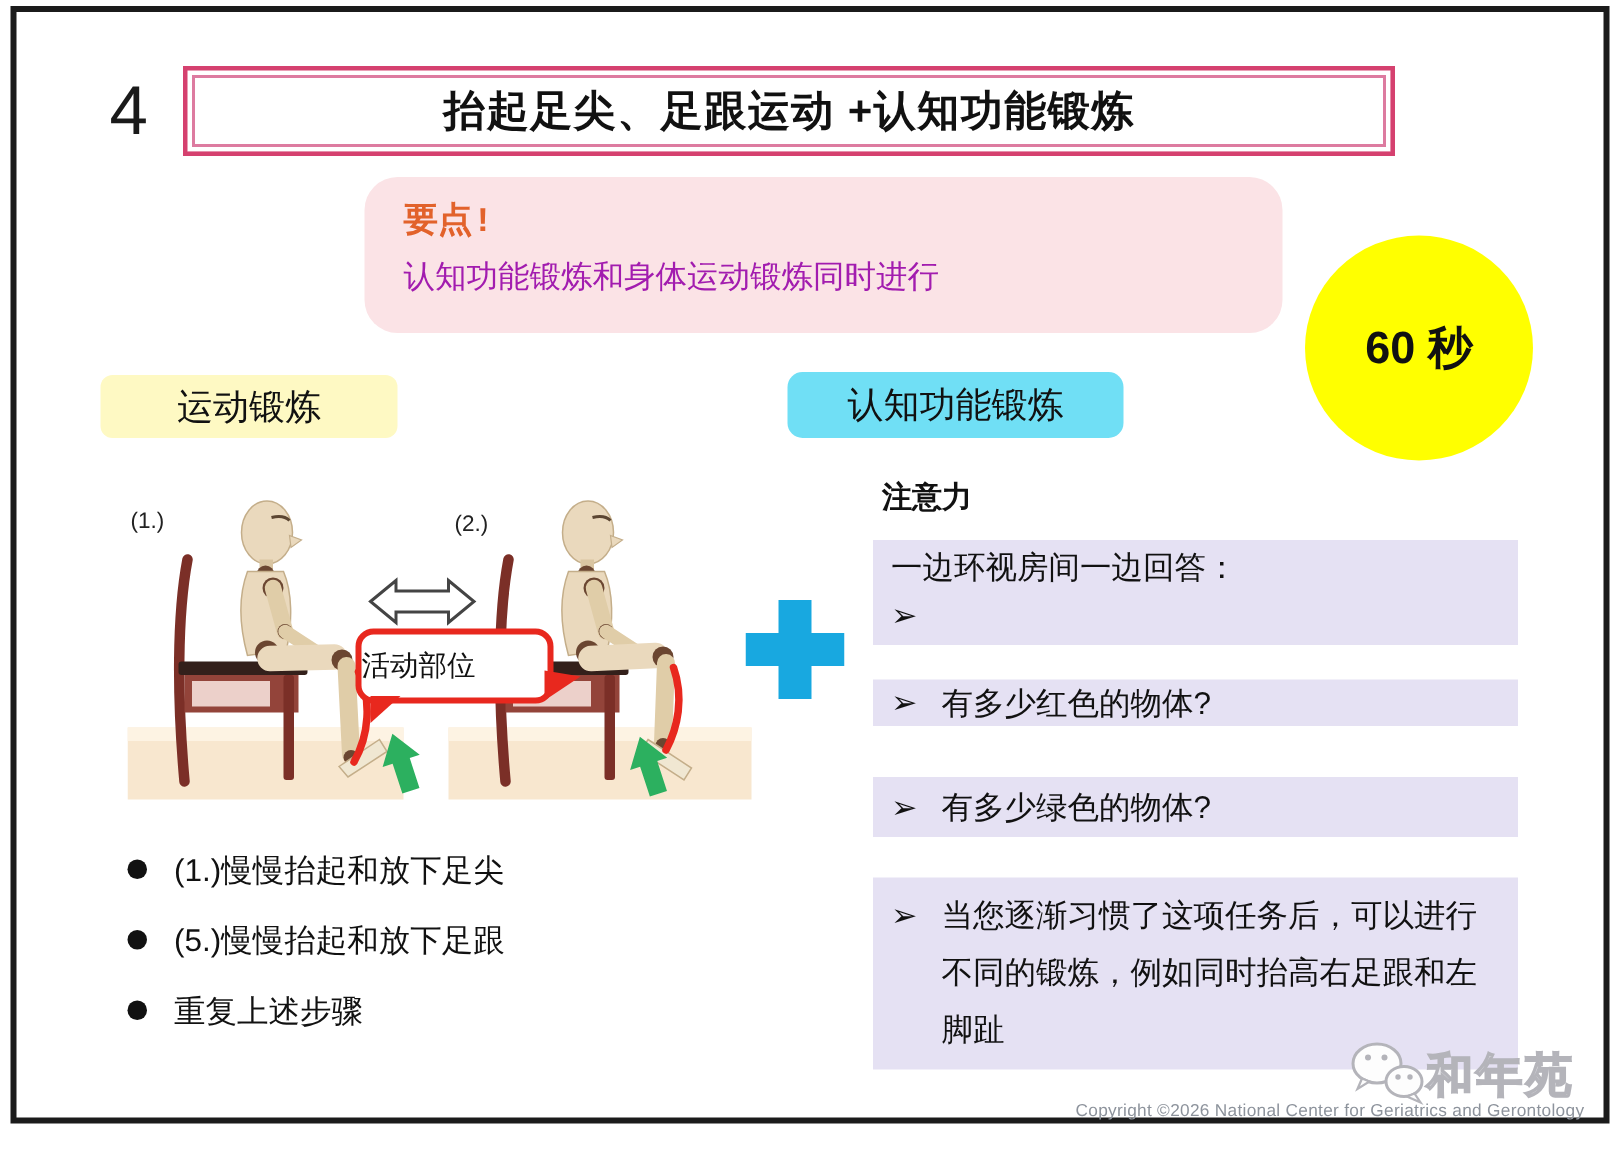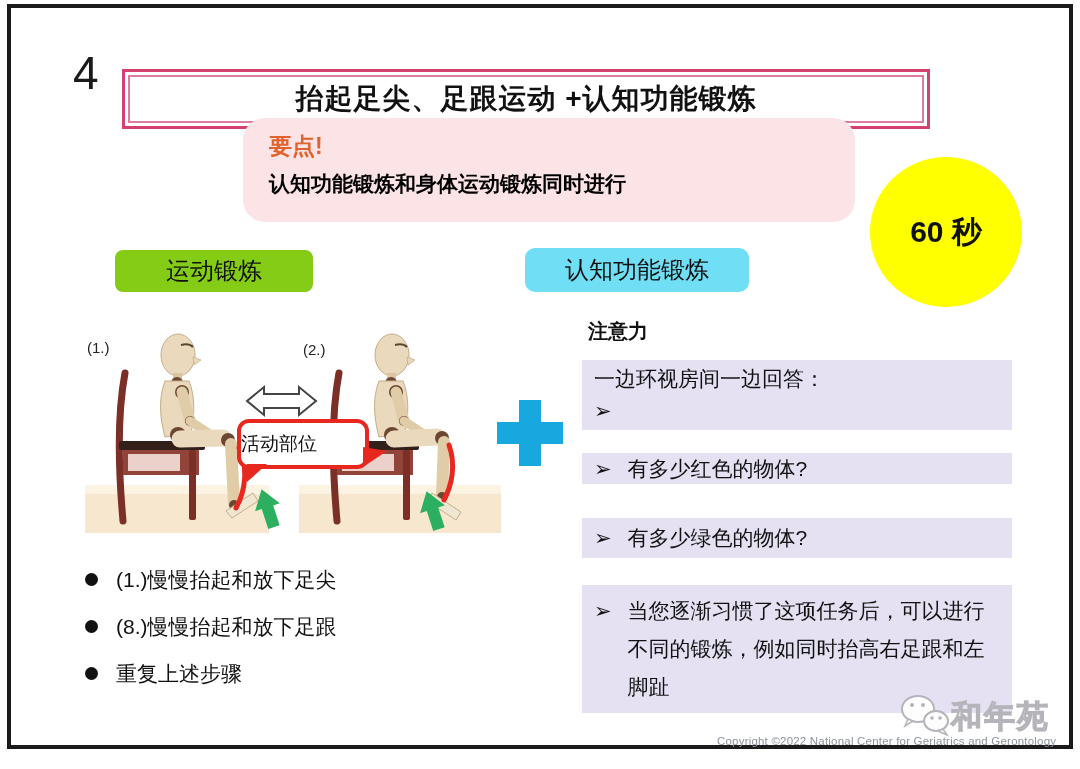--- a/index.html
+++ b/index.html
@@ -8,35 +8,35 @@
   .slide{position:absolute;left:7px;top:4px;width:1058px;height:737px;
          border:4px solid #1b1b1b;background:#fff;}
   .abs{position:absolute;}
 
   .slide-number{left:62px;top:38px;font-size:46px;font-weight:400;color:#1a1a1a;}
 
   .title-box{left:111px;top:36px;width:802px;height:54px;
       border:3px solid #d5416f;
       box-shadow: inset 0 0 0 3px #fff, inset 0 0 0 5px #dd7ba0;
       display:flex;align-items:center;justify-content:center;
-      font-size:28px;font-weight:bold;letter-spacing:1px;background:#fff;margin-top:25px;}
+      font-size:28px;font-weight:bold;letter-spacing:1px;background:#fff;}
 
   .key-point{left:232px;top:110px;width:612px;height:104px;background:#fbe3e6;
       border-radius:22px;box-sizing:border-box;padding:13px 26px;}
-  .kp-label{color:#e2622b;font-weight:bold;font-size:23px;margin-bottom:8px;}
-  .kp-text{font-size:21px;color:#000000;font-weight:bold;}
+  .kp-label{color:#e2622b;font-weight:bold;font-size:23px;margin-bottom:8px;font-family:Liberation Mono, monospace;}
+  .kp-text{font-size:21px;color:#a21caf;}
 
   .timer{left:859px;top:149px;width:152px;height:150px;border-radius:50%;
       background:#ffff00;display:flex;align-items:center;justify-content:center;
       font-size:30px;font-weight:bold;color:#111;text-align:center;}
 
   .sec-label{display:flex;align-items:center;justify-content:center;
       font-size:24px;color:#111;}
   .sec-label.exercise{left:56px;top:242px;width:198px;height:42px;
-      background:#84cc16;border-radius:8px;margin-left:48px;}
+      background:#fef9c3;border-radius:8px;}
   .sec-label.cognitive{left:514px;top:240px;width:224px;height:44px;
       background:#70dff5;border-radius:10px;}
 
   .figure-area{left:74px;top:307px;width:420px;height:232px;}
   .figure-area svg{position:absolute;left:0;top:0;}
   .fig-label{position:absolute;font-size:15px;color:#222;}
   .fig-label.l1{left:2px;top:24px;}
   .fig-label.l2{left:218px;top:26px;}
 
   .callout{position:absolute;left:152px;top:104px;width:124px;height:42px;
@@ -184,21 +184,21 @@
     </div>
   </div>
 
   <div class="abs bullet-list">
     <div class="bullet-item">
       <span class="bullet-dot"></span>
       <span>(1.)慢慢抬起和放下足尖</span>
     </div>
     <div class="bullet-item">
       <span class="bullet-dot"></span>
-      <span>(8.)慢慢抬起和放下足跟</span>
+      <span>(5.)慢慢抬起和放下足跟</span>
     </div>
     <div class="bullet-item">
       <span class="bullet-dot"></span>
       <span>重复上述步骤</span>
     </div>
   </div>
 
   <div class="abs plus-sign">
     <svg width="66" height="66" viewBox="0 0 66 66">
       <path d="M22 0 H44 V22 H66 V44 H44 V66 H22 V44 H0 V22 H22 Z" fill="#18a8e0"></path>
@@ -224,21 +224,21 @@
     <span>有多少绿色的物体?</span>
   </div>
 
   <div class="abs q-box qb4">
     <div class="row">
       <span class="q-marker">➢</span>
       <span>当您逐渐习惯了这项任务后，可以进行不同的锻炼，例如同时抬高右足跟和左脚趾</span>
     </div>
   </div>
 
-  <div class="abs copyright">Copyright ©2022 National Center for Geriatrics and Gerontology</div>
+  <div class="abs copyright">Copyright ©2026 National Center for Geriatrics and Gerontology</div>
 
   <div class="abs logo">
     <svg width="52" height="46" viewBox="0 0 52 46">
       <ellipse cx="19" cy="17" rx="16" ry="13" fill="#fdfdfd" stroke="#b4b4ba" stroke-width="2"></ellipse>
       <path d="M9 27 L6 34 L14 29 Z" fill="#fdfdfd" stroke="#b4b4ba" stroke-width="1.5"></path>
       <circle cx="13" cy="13" r="2" fill="#b4b4ba"></circle>
       <circle cx="24" cy="13" r="2" fill="#b4b4ba"></circle>
       <ellipse cx="37" cy="29" rx="12" ry="10" fill="#fdfdfd" stroke="#b4b4ba" stroke-width="2"></ellipse>
       <path d="M44 37 L48 43 L39 39 Z" fill="#fdfdfd" stroke="#b4b4ba" stroke-width="1.5"></path>
       <circle cx="33" cy="26" r="1.8" fill="#b4b4ba"></circle>

